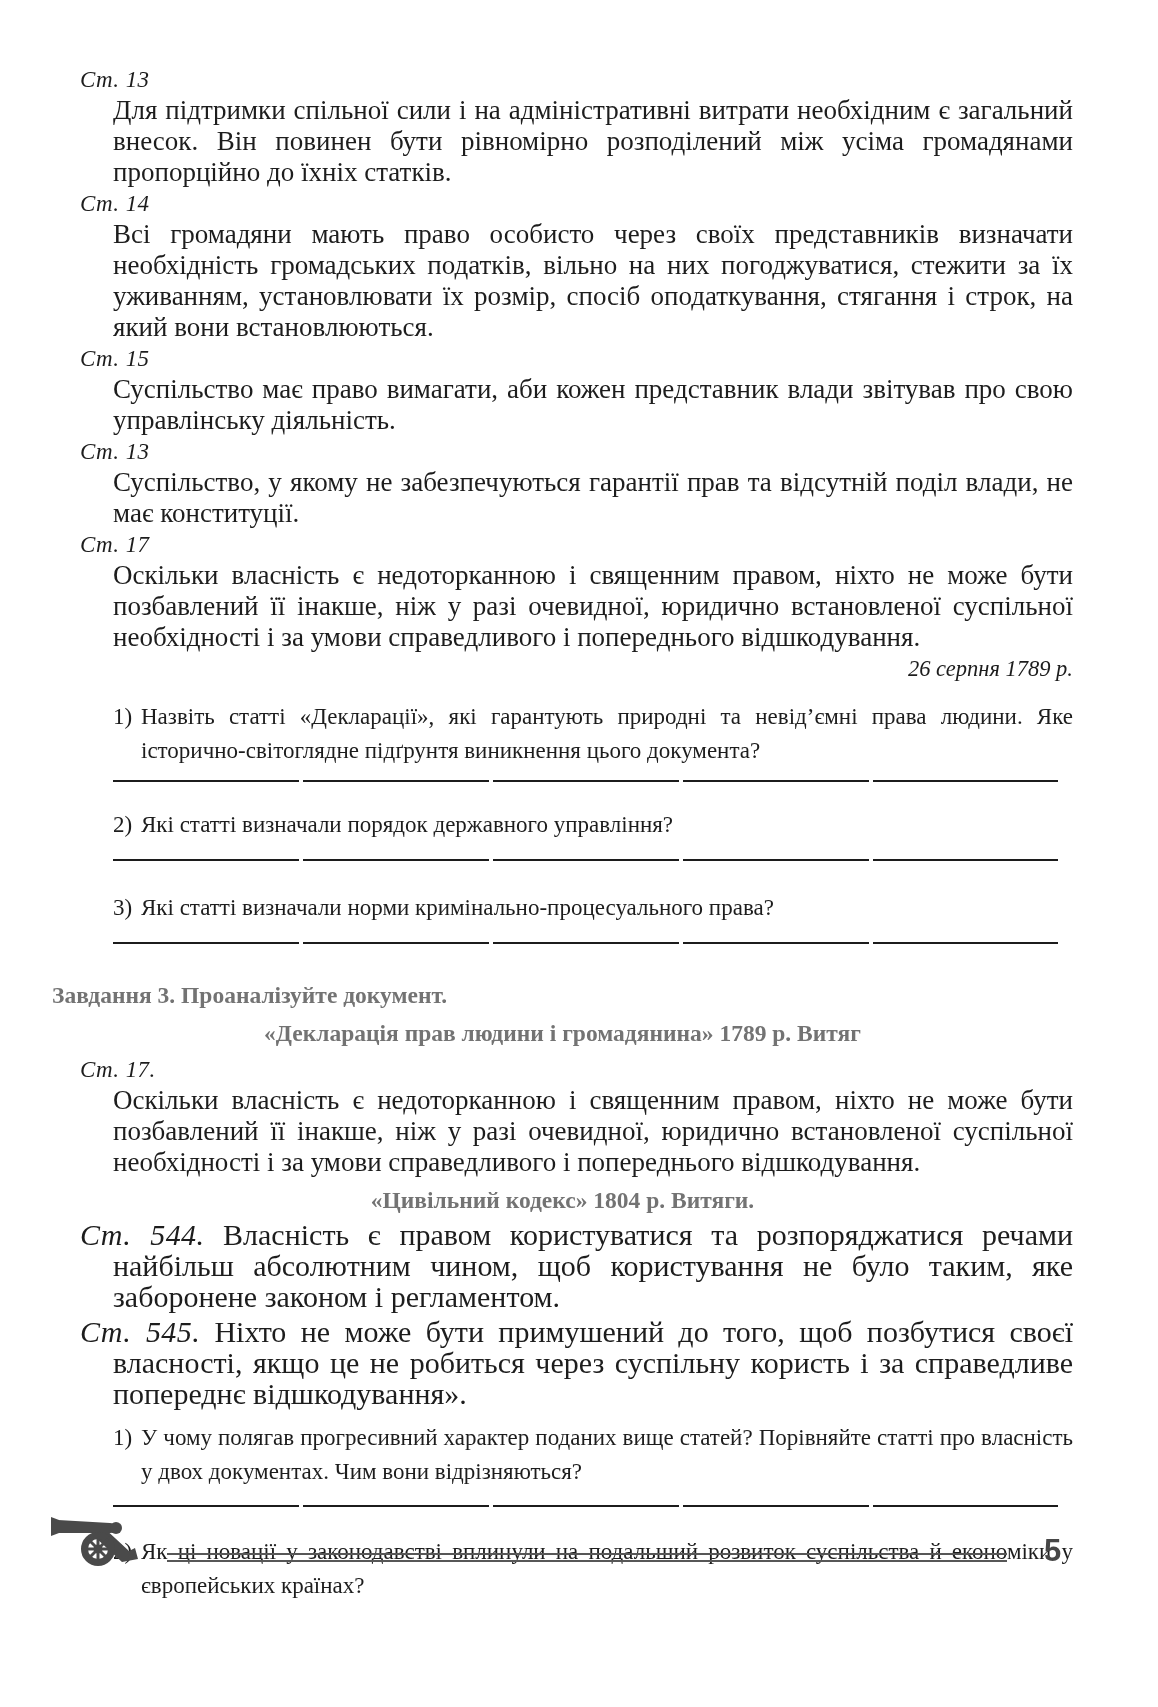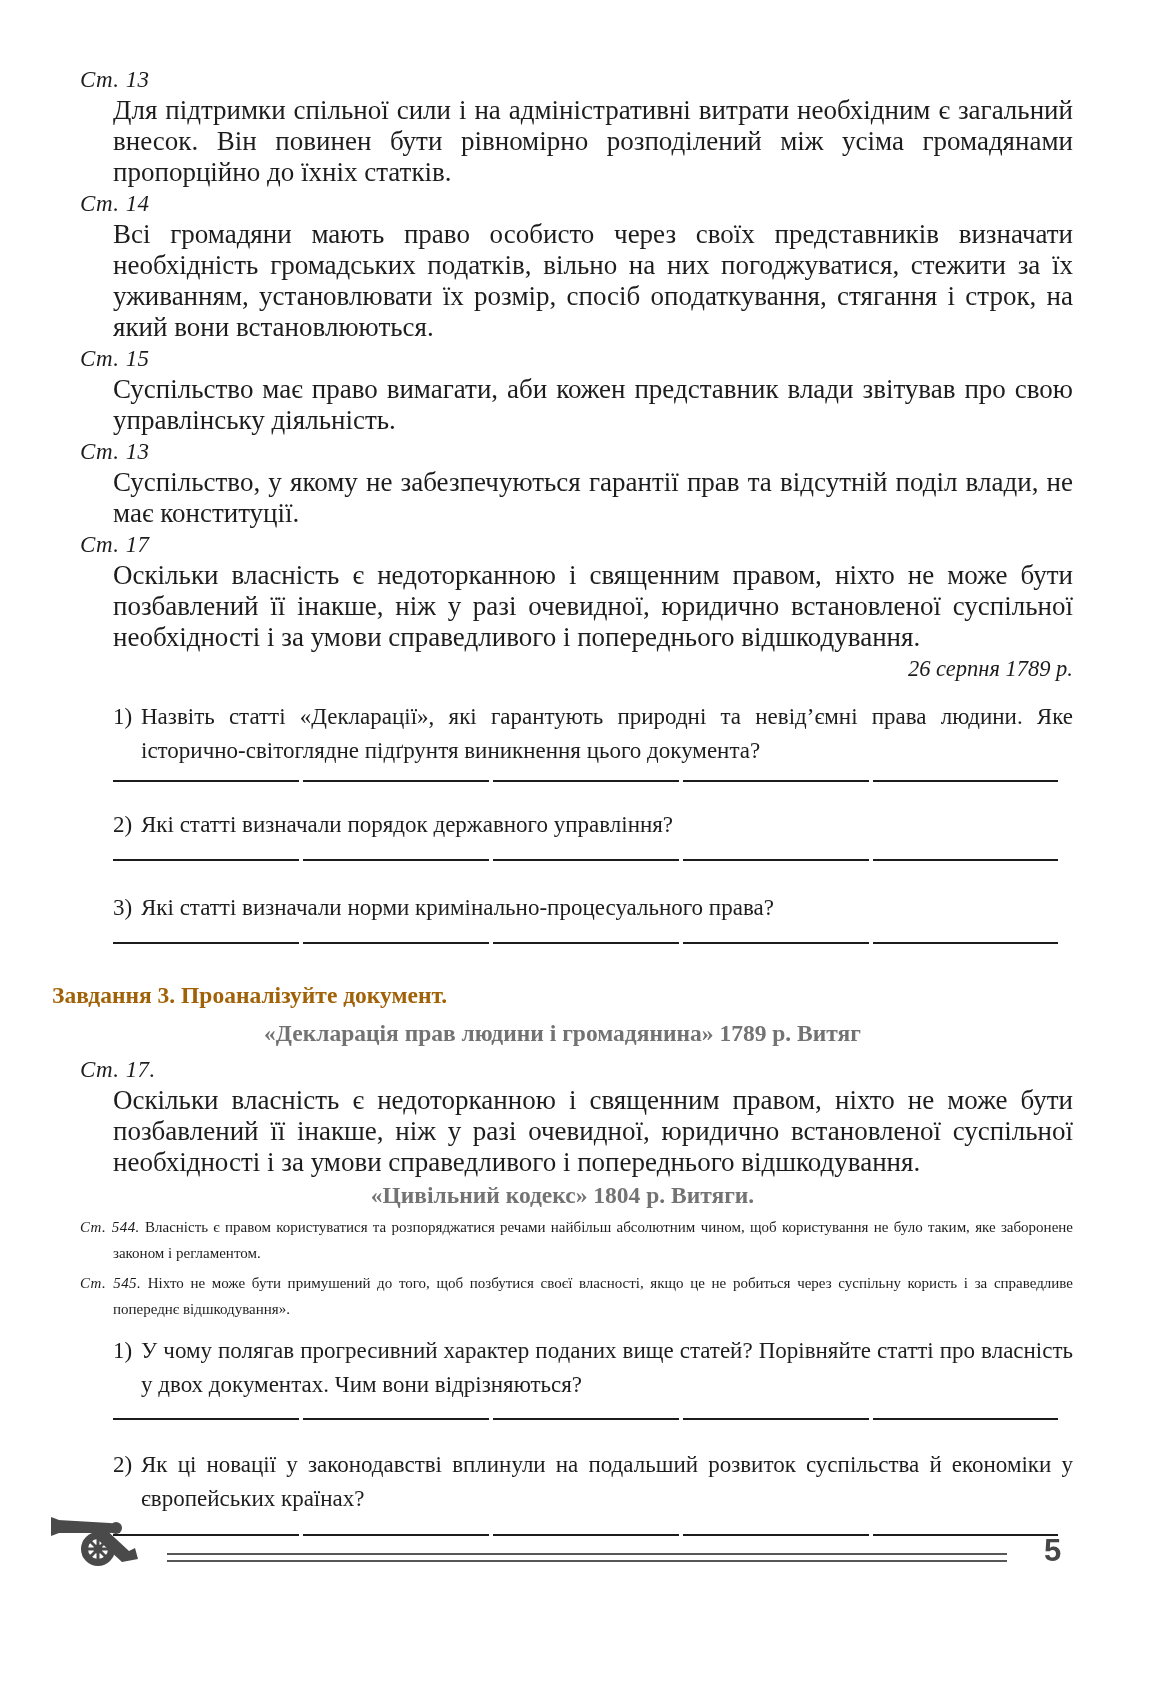--- a/index.html
+++ b/index.html
@@ -13,26 +13,26 @@
 
   .date-line { font-style:italic; font-size:22.5px; line-height:31px; text-align:right; }
 
   .question { display:flex; font-size:23px; line-height:34px; margin-left:61px; }
   .q-num  { flex:0 0 28px; }
   .q-text { flex:1 1 auto; text-align:justify; }
 
   .answer-line { height:2px; width:945px; margin-left:61px;
     background:repeating-linear-gradient(90deg,#1c1c1c 0 186px,rgba(0,0,0,0) 186px 190px); }
 
-  .task-heading { font-weight:bold; font-size:23.5px; line-height:34px; margin-top:34px; color:#a16207; }
+  .task-heading { font-weight:bold; font-size:23.5px; line-height:34px; margin-top:34px; color:#737373; }
   .doc-title { font-weight:bold; font-size:23.5px; line-height:34px; text-align:center; color:#737373; }
   .decl-title { margin-top:4px; }
-  .codex-title { }
+  .codex-title { margin-top:5px; }
 
-  .codex { font-size:15px; line-height:26px; margin-left:61px; text-indent:-33px; text-align:justify; }
+  .codex { font-size:30px; line-height:31px; margin-left:61px; text-indent:-33px; text-align:justify; }
   .codex-label { font-style:italic; letter-spacing:.4px; }
 
   #st17-label { margin-top:4px; }
   #q1 { margin-top:16px; }
   #a1 { margin-top:12px; }
   #q2 { margin-top:26px; }
   #a2 { margin-top:17px; }
   #q3 { margin-top:30px; }
   #a3 { margin-top:17px; }
   #c544 { margin-top:2px; }

